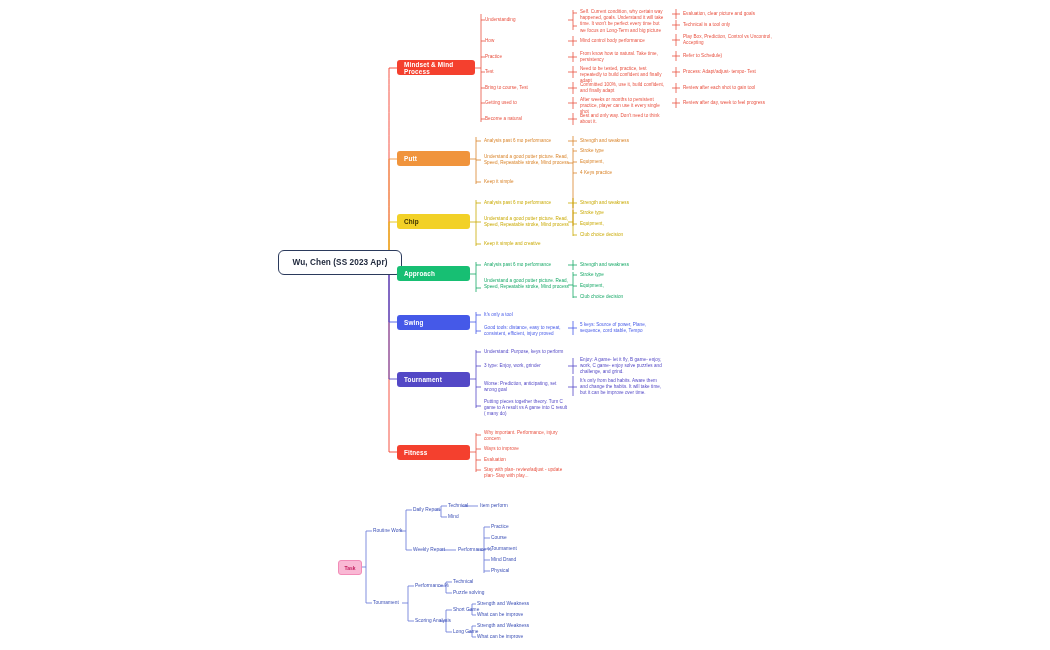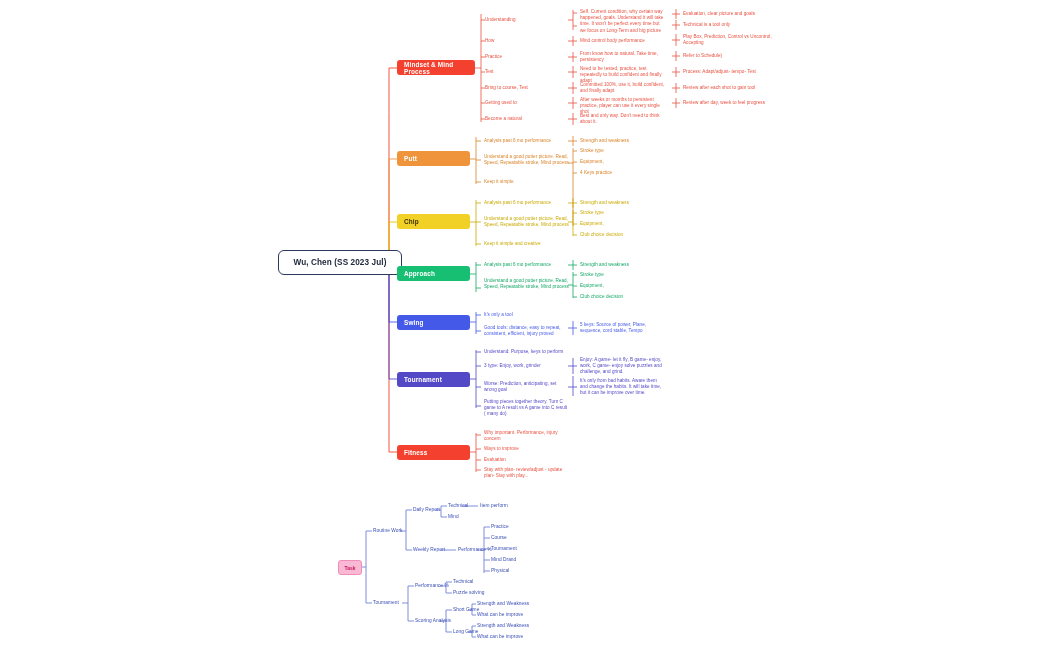--- a/index.html
+++ b/index.html
@@ -231,21 +231,21 @@
       <path d="M472 615 L476 615"></path>
 
       <path d="M468 632 L472 632"></path>
       <path d="M472 626 L472 637"></path>
       <path d="M472 626 L476 626"></path>
       <path d="M472 637 L476 637"></path>
     </g>
   </svg>
 
   <div class="root-node">
-    <span>Wu, Chen (SS 2023 Jul)</span>
+    <span>Wu, Chen (SS 2023 Apr)</span>
   </div>
 
   <div class="pill mindset">
     <span>Mindset &amp; Mind Process</span>
   </div>
   <div class="pill putt">
     <span>Putt</span>
   </div>
   <div class="pill chip">
     <span>Chip</span>

